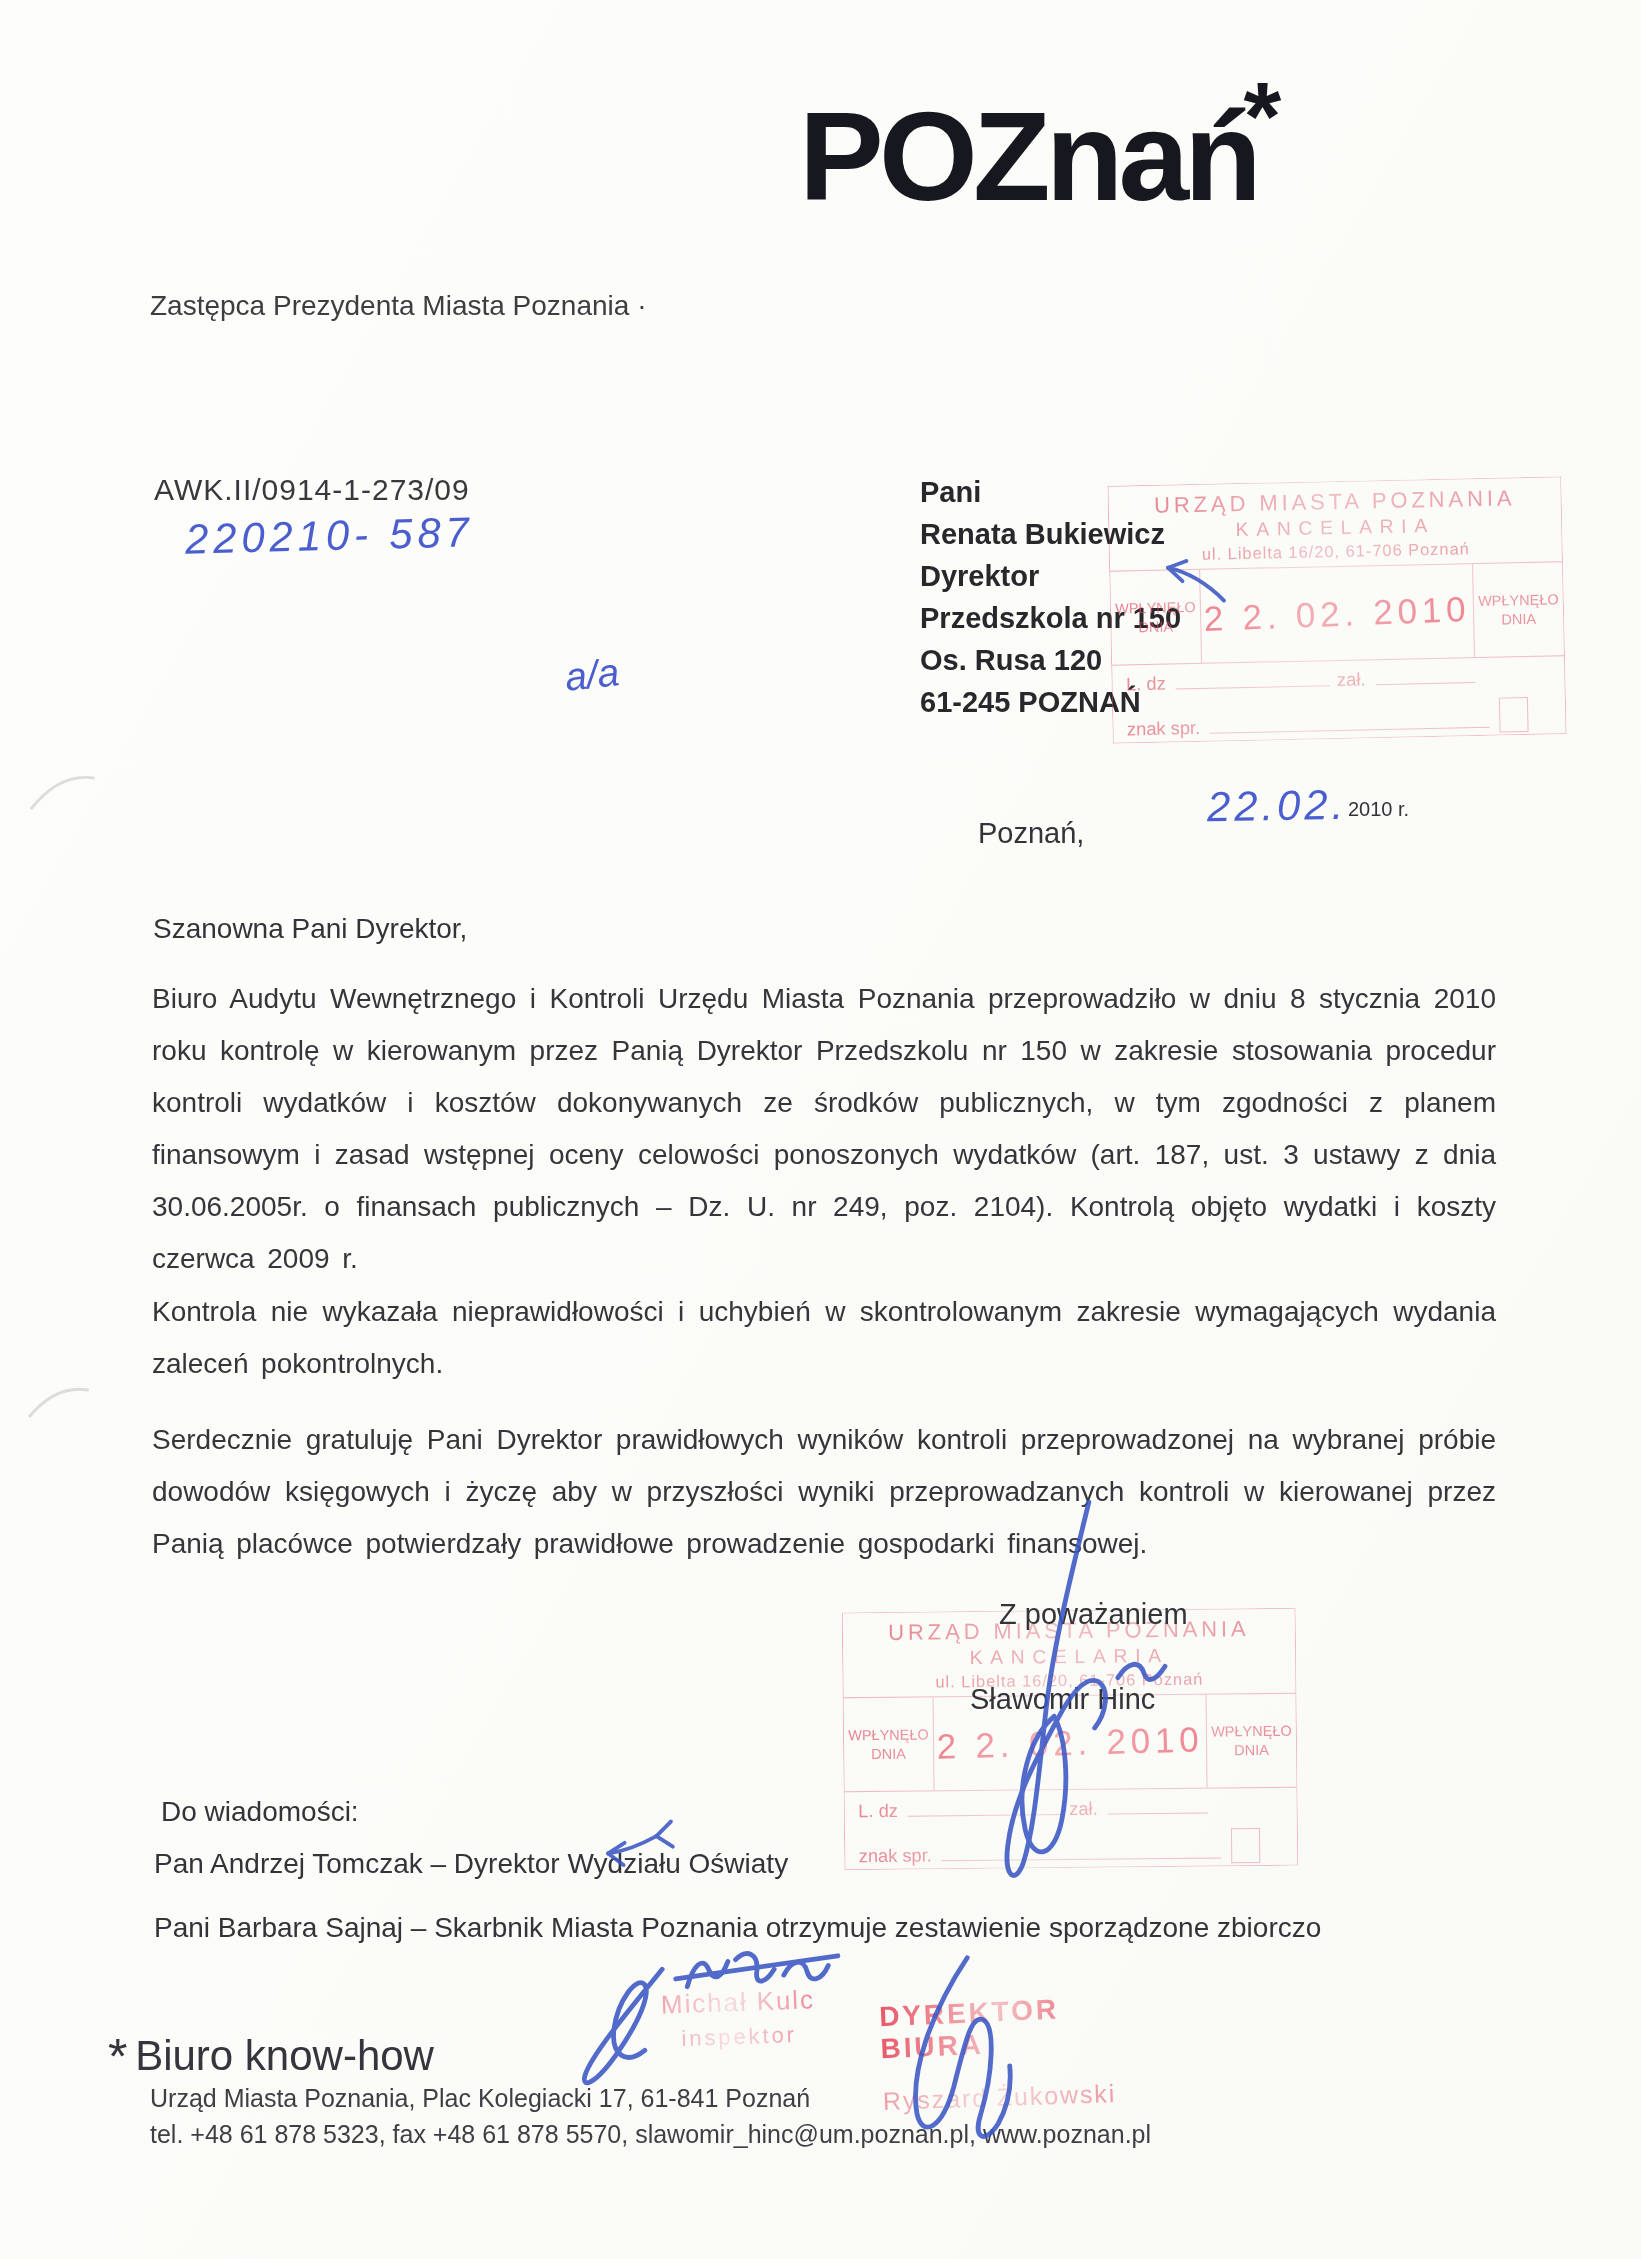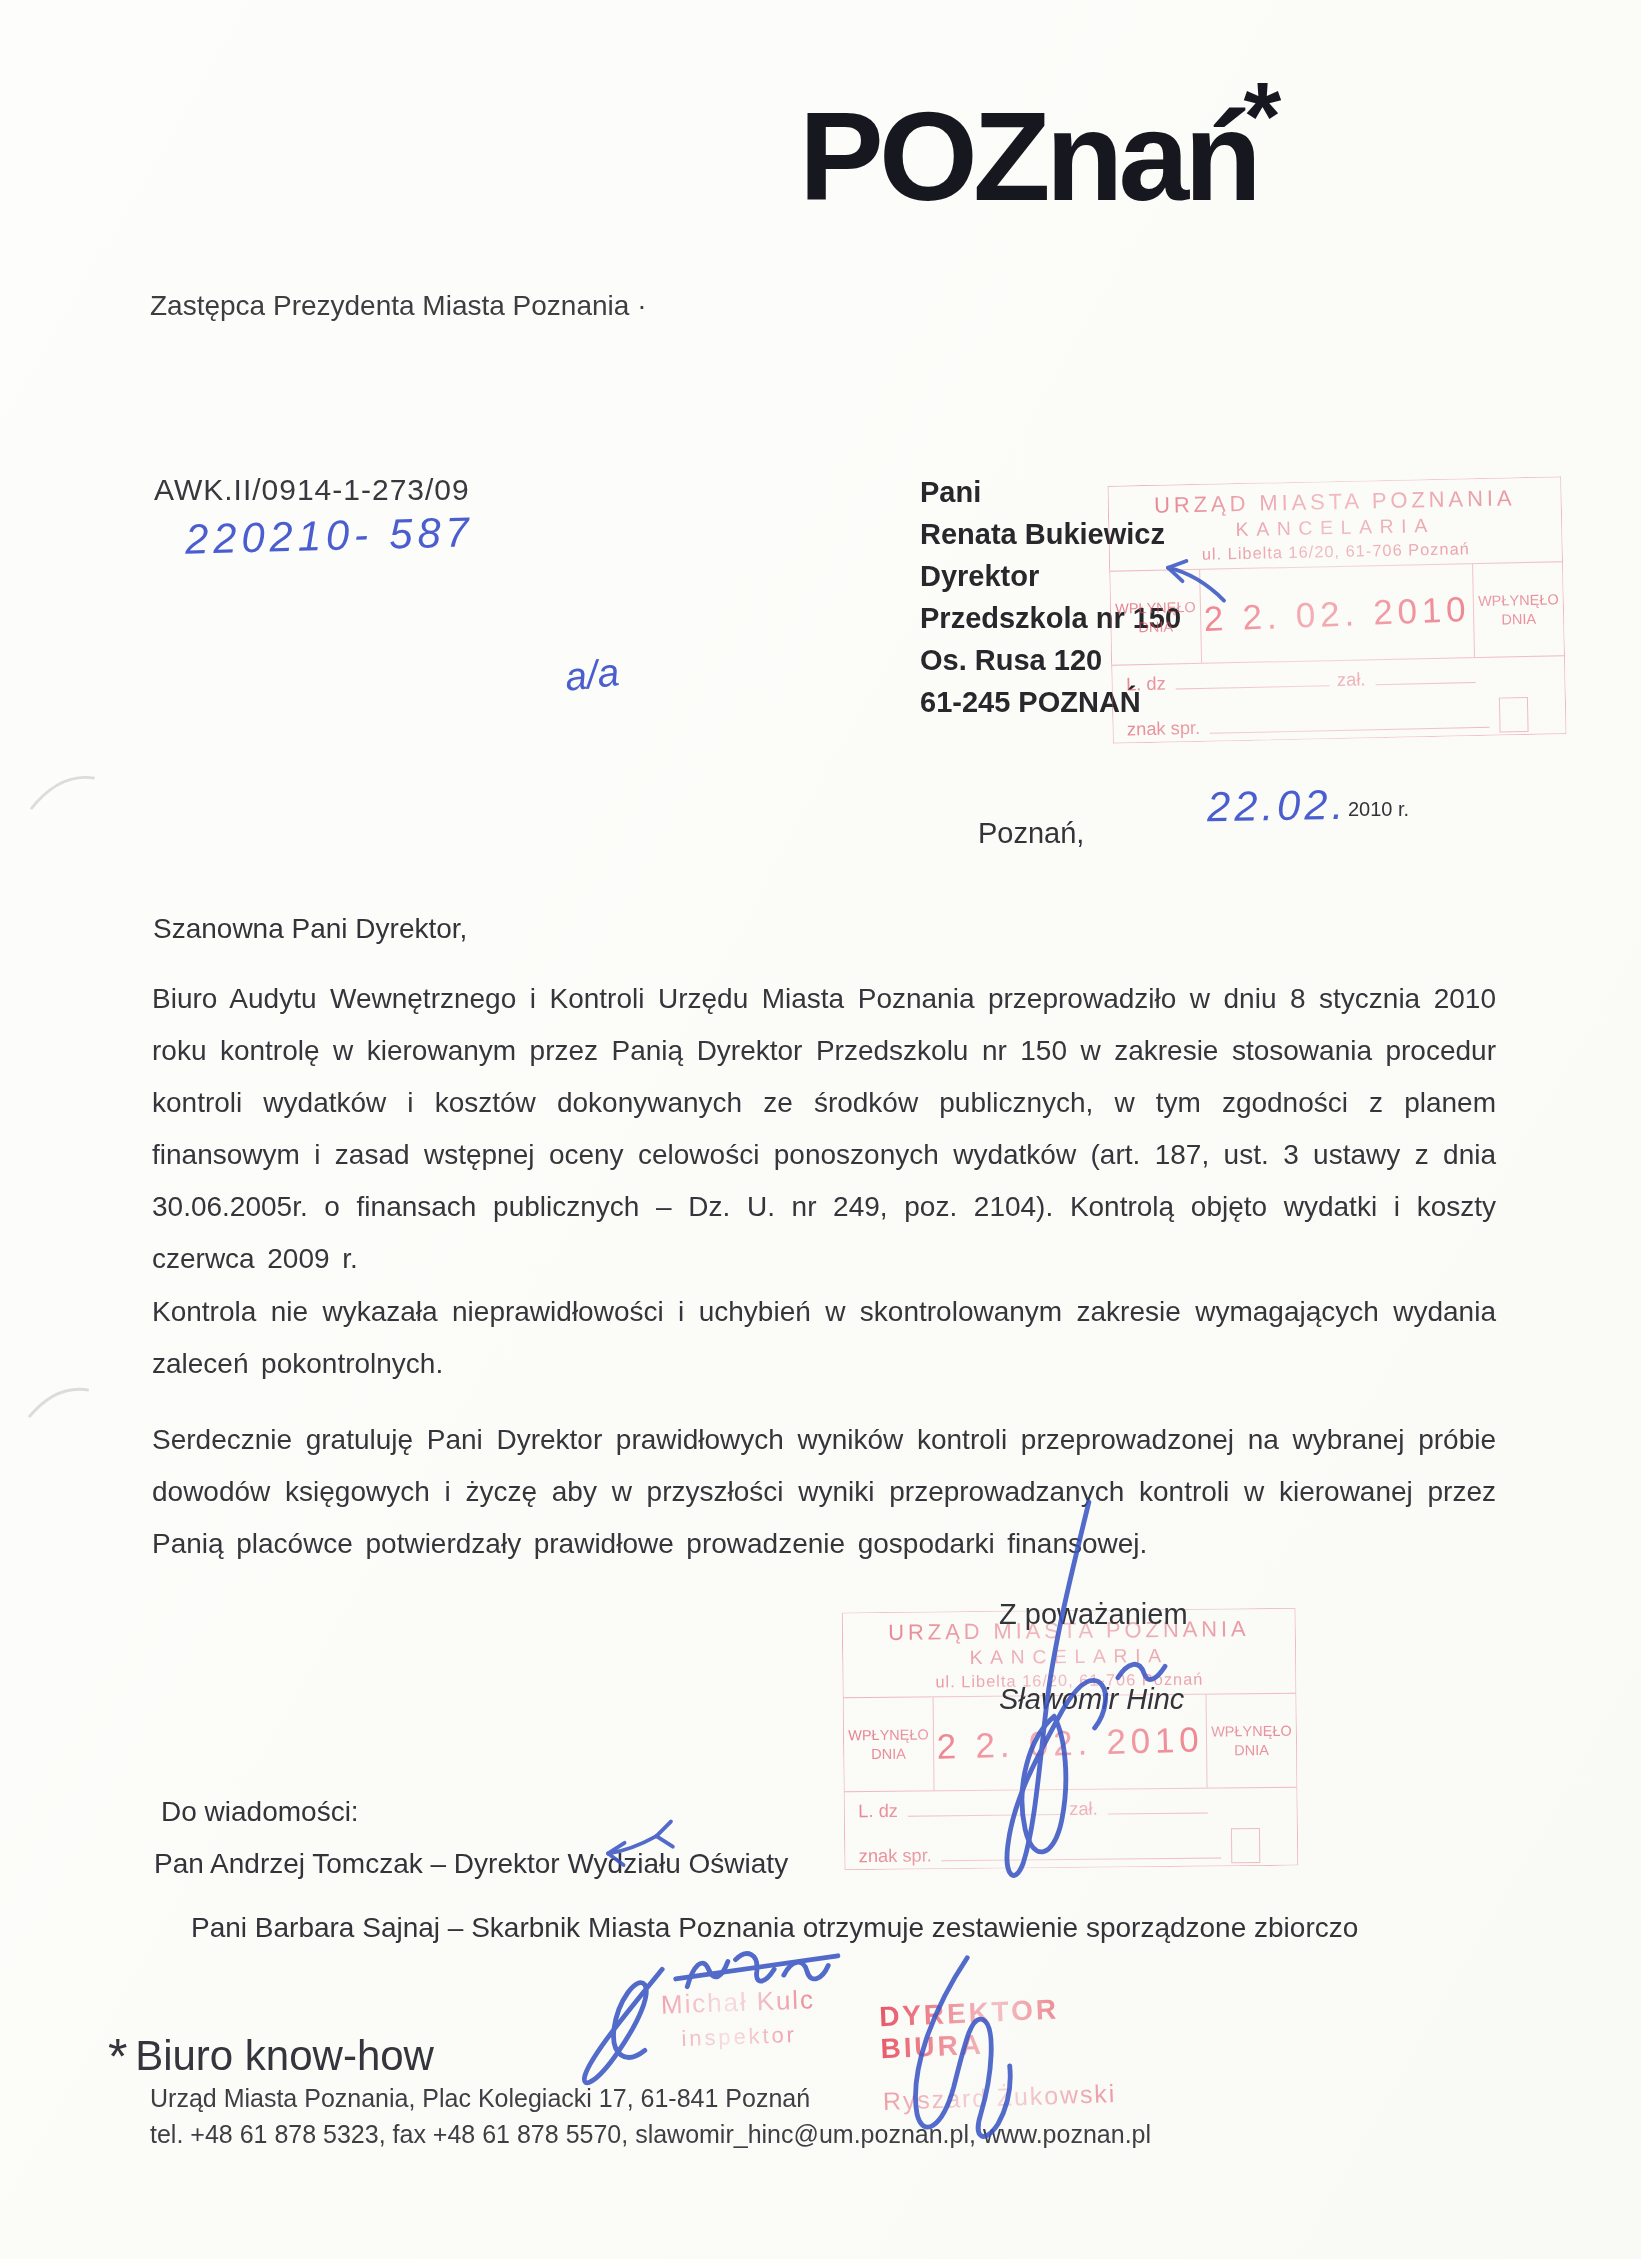--- a/index.html
+++ b/index.html
@@ -33,25 +33,25 @@
   .dateline-year{left:1348px;top:798px;font-size:20px;text-align:right;}
 
   .salutation{left:153px;top:913px;font-size:28px;}
   .para{left:152px;width:1344px;font-size:28px;line-height:52px;
         text-align:justify;text-align-last:left;word-spacing:4.8px;color:#35353b;}
   .p1{top:973px;}
   .p2{top:1286px;}
   .p3{top:1414px;}
 
   .closing-phrase{left:999px;top:1598px;font-size:29px;}
-  .closing-name{left:999px;top:1683px;font-size:29px;font-style:italic;}
+  .closing-name{left:970px;top:1683px;font-size:29px;}
 
   .cc-label{left:161px;top:1796px;font-size:28px;}
   .cc-1{left:154px;top:1848px;font-size:28px;}
-  .cc-2{left:154px;top:1912px;font-size:28px;margin-left:37px;}
+  .cc-2{left:154px;top:1912px;font-size:28px;}
 
   
   .brand{left:108px;top:2028px;font-size:42px;font-weight:300;color:#35353d;white-space:nowrap;}
   .brand .bstar{font-size:50px;vertical-align:-3.9px;margin-right:7.7px;}
   .addr{left:150px;top:2084px;font-size:25px;color:#3e3e44;}
   .contact{left:150px;top:2120px;font-size:25px;color:#3e3e44;}
 
   
   .stamp-kanc{
     position:absolute;width:452px;

